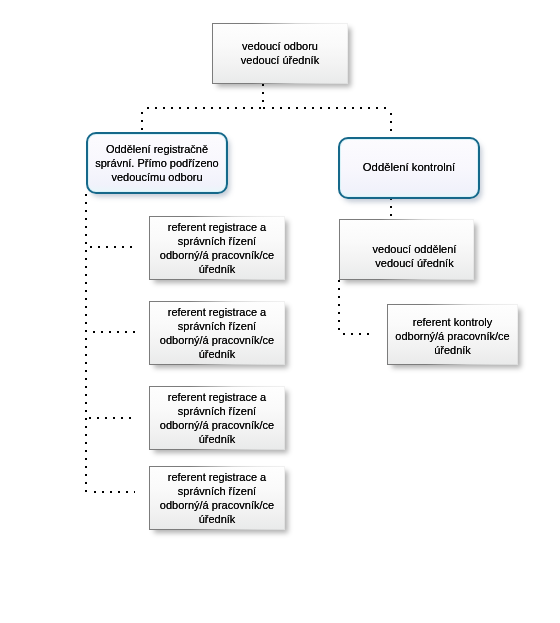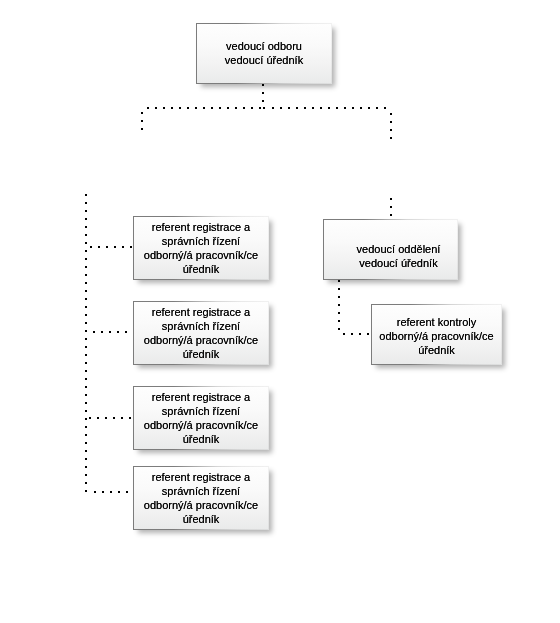--- a/index.html
+++ b/index.html
@@ -25,20 +25,21 @@
     position: absolute;
     box-sizing: border-box;
     display: flex;
     align-items: center;
     justify-content: center;
     text-align: center;
     color: #000000;
     text-shadow: 0 0 0.35px rgba(0,0,0,0.85);
     font-size: 11px;
     line-height: 14px;
+    margin-left: 16px;
   }
   .node .lbl { width: 100%; position: relative; }
   
   .node.plain {
     background: linear-gradient(180deg, #fefefe 0%, #fafafa 35%, #f2f2f2 70%, #e9eaea 100%);
     box-shadow: 4px 4px 5px -1px rgba(0,0,0,0.30);
   }
   .node.plain::after {
     content: "";
     position: absolute;
@@ -95,21 +96,27 @@
   <div class="conn h" style="left:94px;top:491px;width:41px;"></div>
 
   <div class="conn v" style="left:390px;top:198px;height:18px;"></div>
   <div class="conn v" style="left:338px;top:280px;height:50px;"></div>
   <div class="conn h" style="left:343px;top:333px;width:26px;"></div>
 
   <div class="node plain" style="left:196px;top:23px;width:136px;height:61px;">
     <span class="lbl" style="top:-1px">vedoucí odboru<br>vedoucí úředník</span>
   </div>
 
+  <div class="node accent" style="left:70px;top:132px;width:142px;height:62px;">
+    <span class="lbl">Oddělení registračně<br>správní. Přímo podřízeno<br>vedoucímu odboru</span>
+  </div>
 
+  <div class="node accent" style="left:322px;top:137px;width:142px;height:62px;">
+    <span class="lbl" style="font-size:11.3px;top:-1px">Oddělení kontrolní</span>
+  </div>
 
   <div class="node plain" style="left:133px;top:216px;width:136px;height:64px;">
     <span class="lbl">referent registrace  a<br>správních řízení<br>odborný/á pracovník/ce<br>úředník</span>
   </div>
   <div class="node plain" style="left:133px;top:301px;width:136px;height:64px;">
     <span class="lbl">referent registrace  a<br>správních řízení<br>odborný/á pracovník/ce<br>úředník</span>
   </div>
   <div class="node plain" style="left:133px;top:386px;width:136px;height:64px;">
     <span class="lbl">referent registrace  a<br>správních řízení<br>odborný/á pracovník/ce<br>úředník</span>
   </div>

